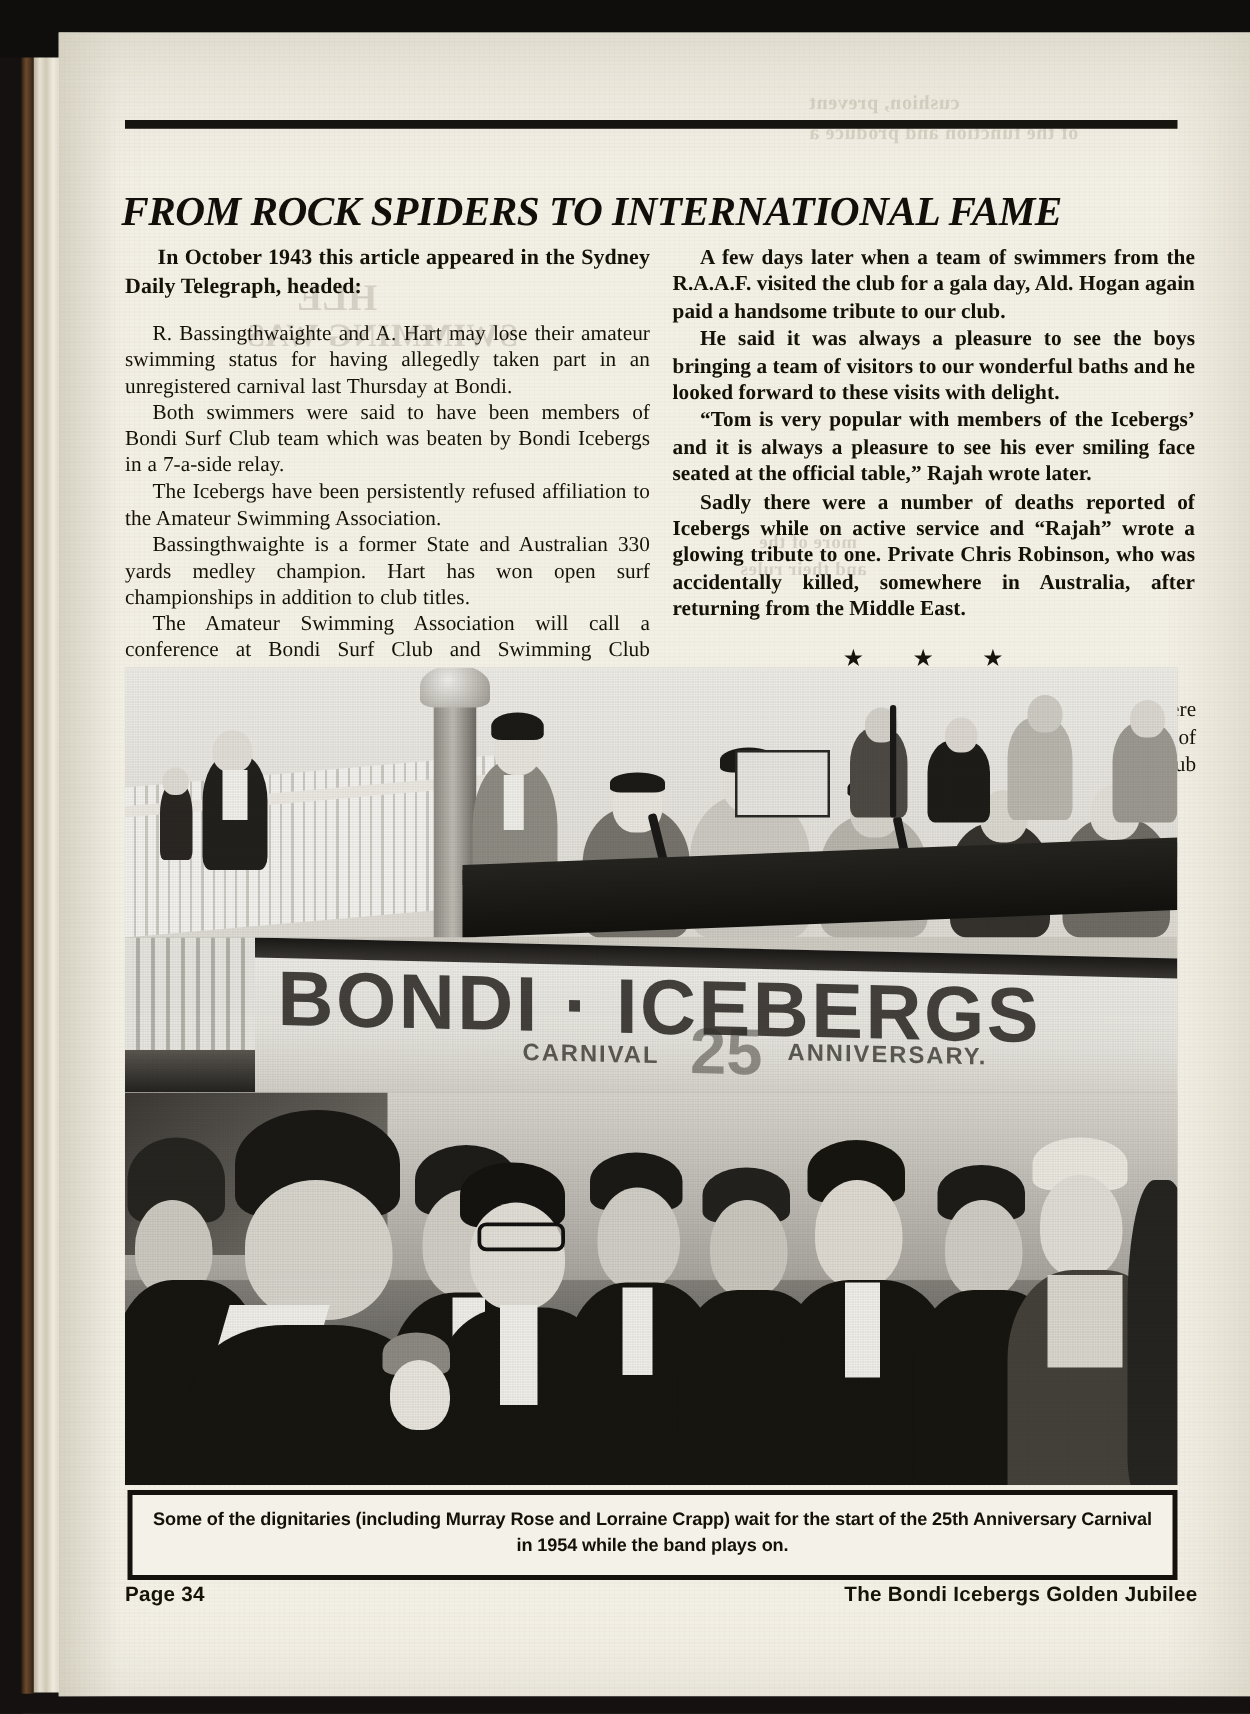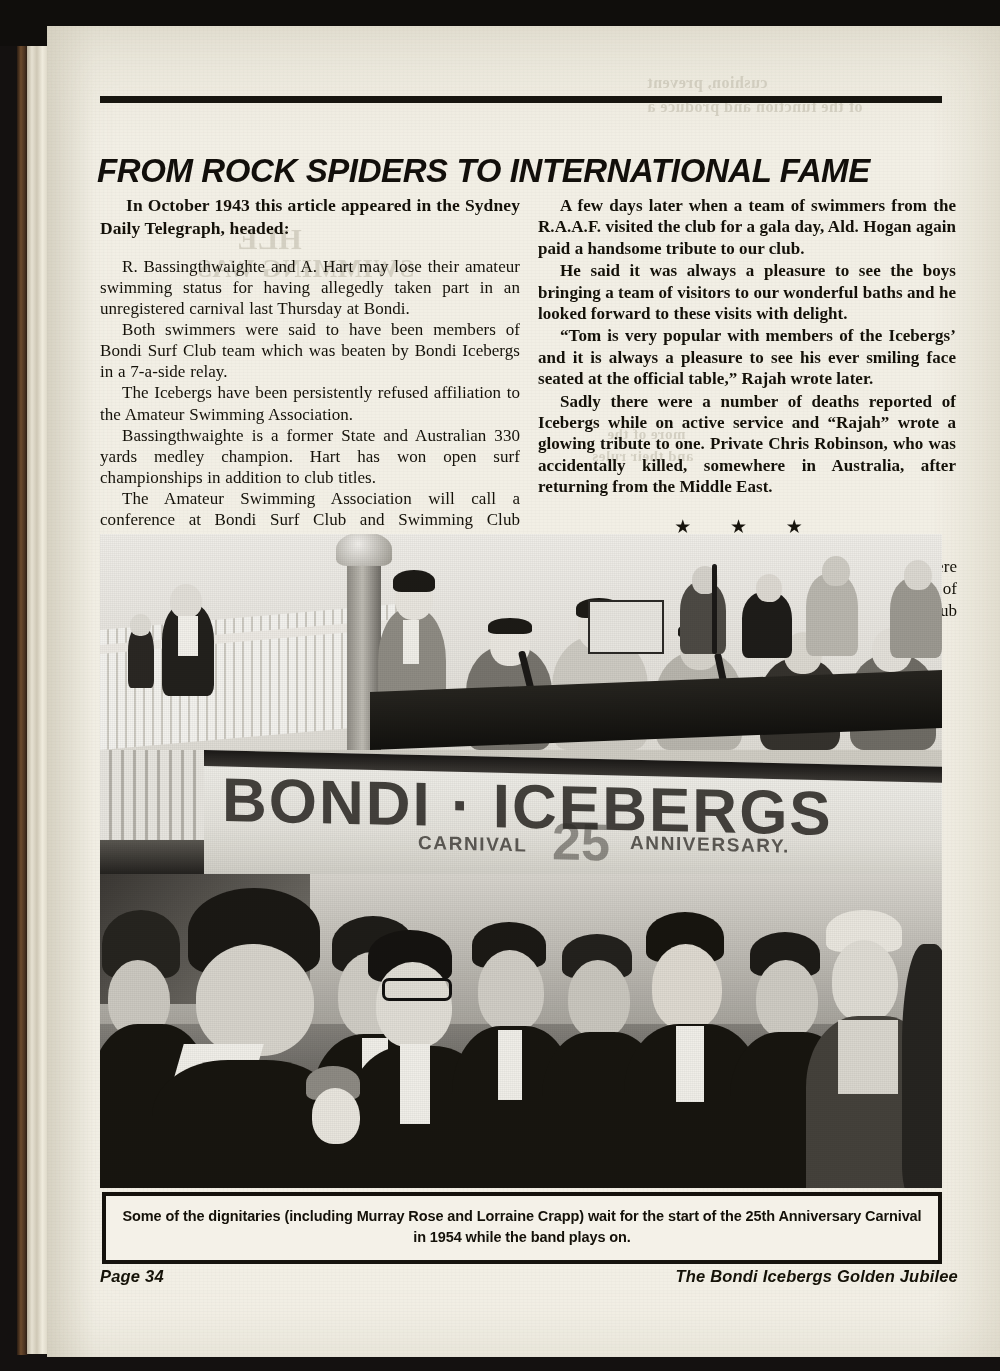--- a/index.html
+++ b/index.html
@@ -45,21 +45,21 @@
     font-weight:700;letter-spacing:.5px;transform:scaleX(-1);
     font-family:"Liberation Serif",serif;
   }
 
   .content{position:absolute;left:0;top:0;width:953px;height:1331px;}
 
   
   .top-rule{position:absolute;left:53px;top:70px;width:842px;height:7px;background:#17150f;}
   .headline{
     position:absolute;left:50px;top:104px;width:880px;
-    font-family:Liberation Sans, sans-serif;
+    font-family:Liberation Serif, serif;
     font-weight:700;font-style:italic;font-size:33px;letter-spacing:-0.4px;
     color:#120f0b;white-space:nowrap;
   }
 
   
   .col{position:absolute;top:168px;width:420px;color:#141109;}
   .col-left{left:53px;}
   .col-right{left:490px;}
 
   .lede{
@@ -173,21 +173,21 @@
   }
   #caption .cap-text{
     font-family:"Liberation Sans",sans-serif;
     font-weight:700;font-size:14.5px;line-height:1.45;text-align:center;
     color:#141109;letter-spacing:-.1px;
   }
 
   
   .foot{
     position:absolute;top:1241px;
-    font-family:"Liberation Sans",sans-serif;font-weight:700;font-style:italic;
+    font-family:"Liberation Sans",sans-serif;font-weight:700;
     font-size:16.5px;color:#151208;letter-spacing:.2px;
   }
   .foot-left{left:53px;}
   .foot-right{right:42px;}
 </style>
 </head>
 <body>
 
 <div id="scan">
   <div class="scan-left-black"></div>

